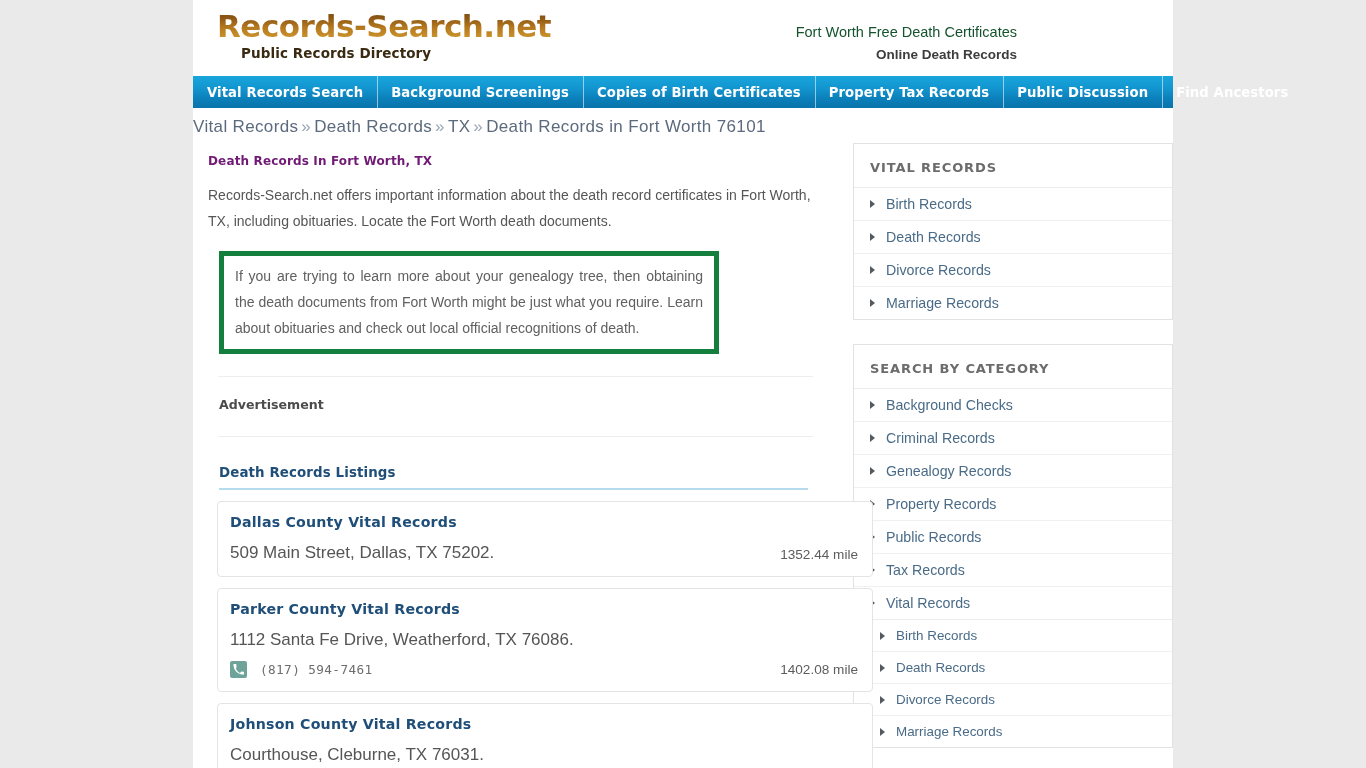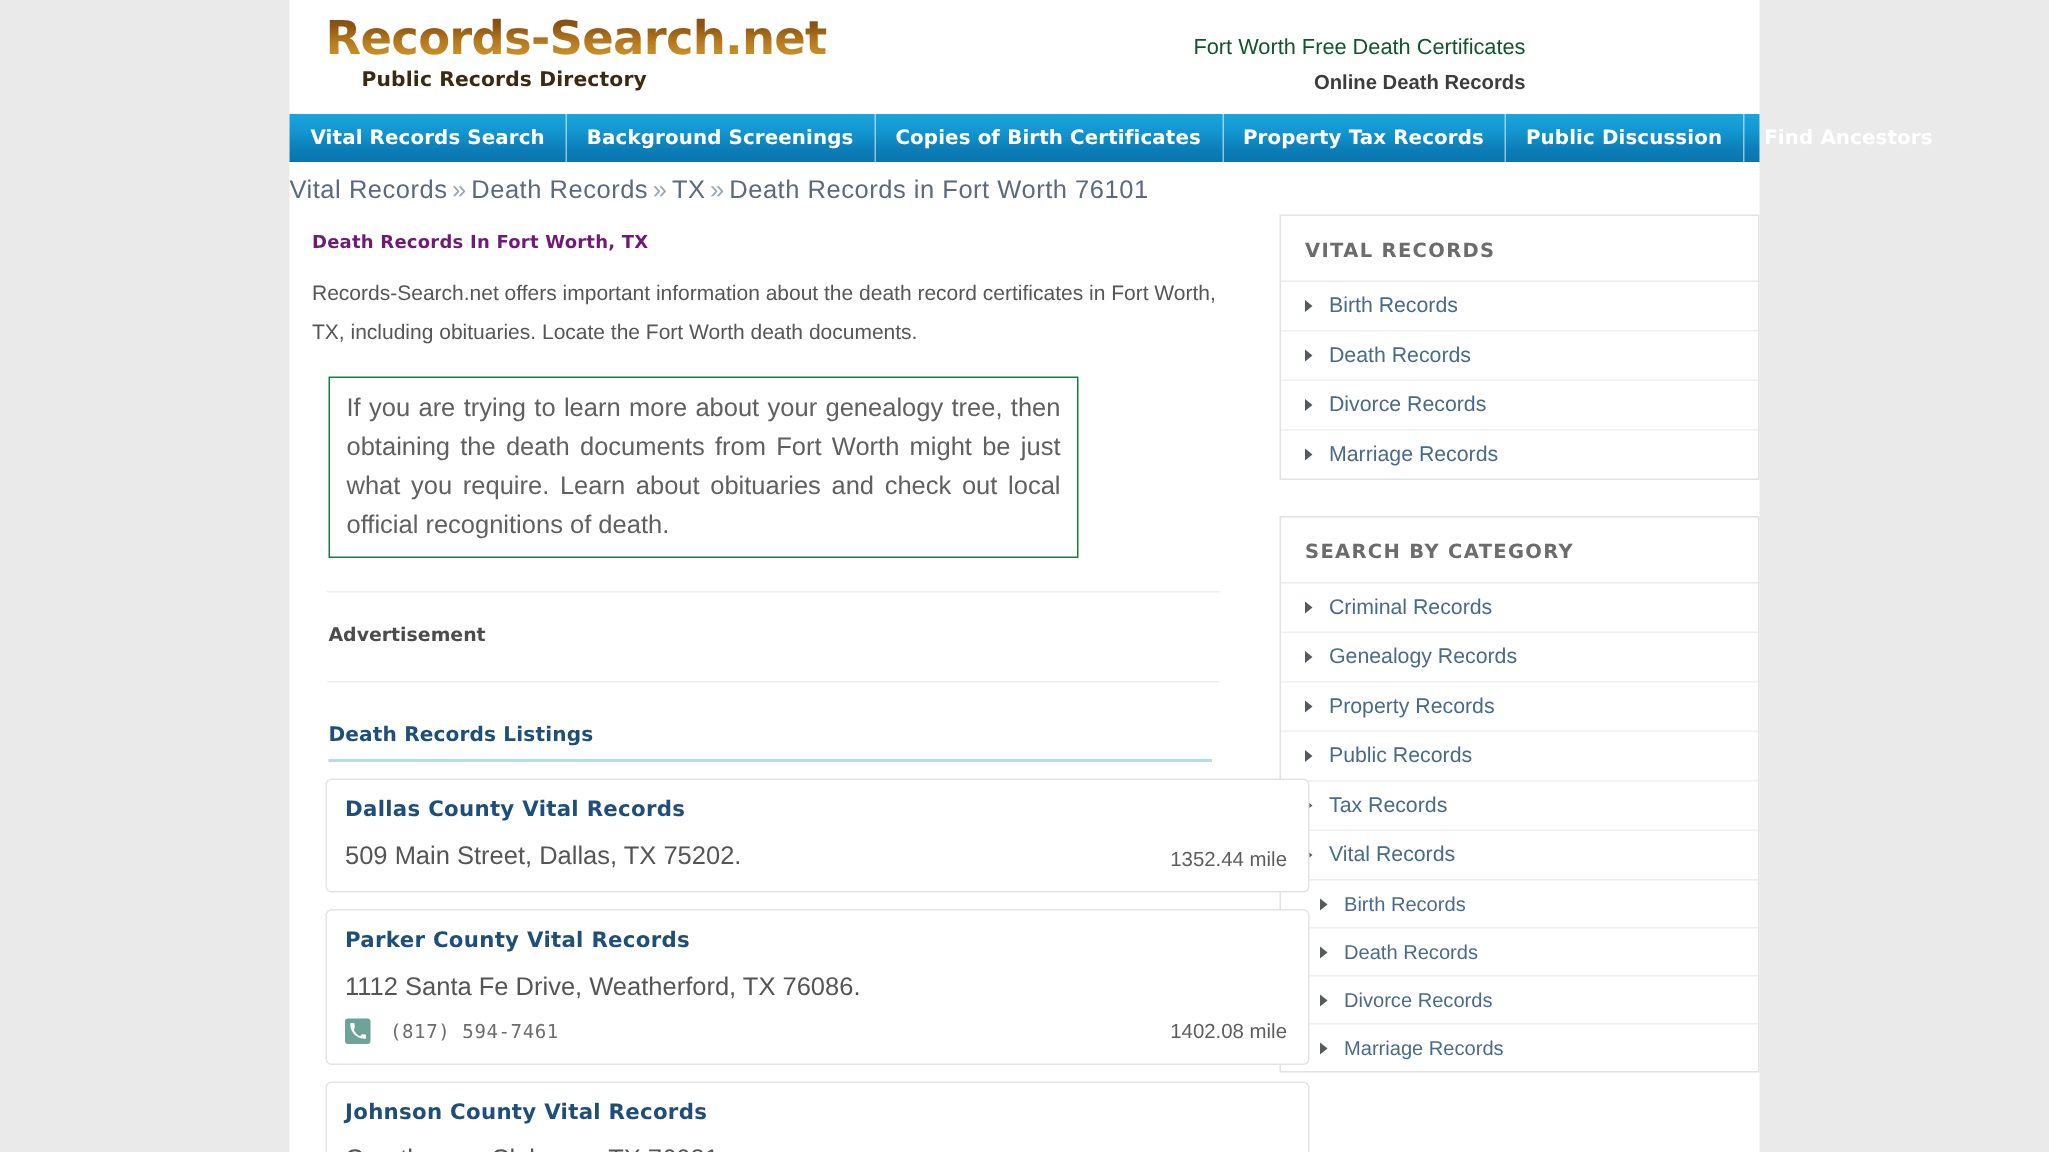--- a/index.html
+++ b/index.html
@@ -156,23 +156,23 @@
   .intro-text {
     font-size: 14px;
     color: #565656;
     line-height: 26px;
     margin: 14px 0 0 0;
     width: 604px;
   }
   .quote-box {
     margin: 17px 0 0 11px;
     width: 500px;
-    border: 1px solid #15803d;
+    border: 5px solid #15803d;
     padding: 7px 11px 8px 11px;
-    font-size: 17px;
+    font-size: 14px;
     color: #606060;
     line-height: 26px;
     text-align: justify;
   }
   .hr-soft {
     border: none;
     border-top: 1px solid #eeeeee;
     margin: 22px 10px 0 10px;
   }
   .advert-label {
@@ -389,20 +389,24 @@
             <li>
               <span class="caret"></span>
               <span class="side-link">Marriage Records</span>
             </li>
           </ul>
         </div>
 
         <div class="side-box">
           <div class="side-box-title">SEARCH BY CATEGORY</div>
           <ul class="side-list">
+            <li>
+              <span class="caret"></span>
+              <span class="side-link">Background Checks</span>
+            </li>
             <li>
               <span class="caret"></span>
               <span class="side-link">Criminal Records</span>
             </li>
             <li>
               <span class="caret"></span>
               <span class="side-link">Genealogy Records</span>
             </li>
             <li>
               <span class="caret"></span>

